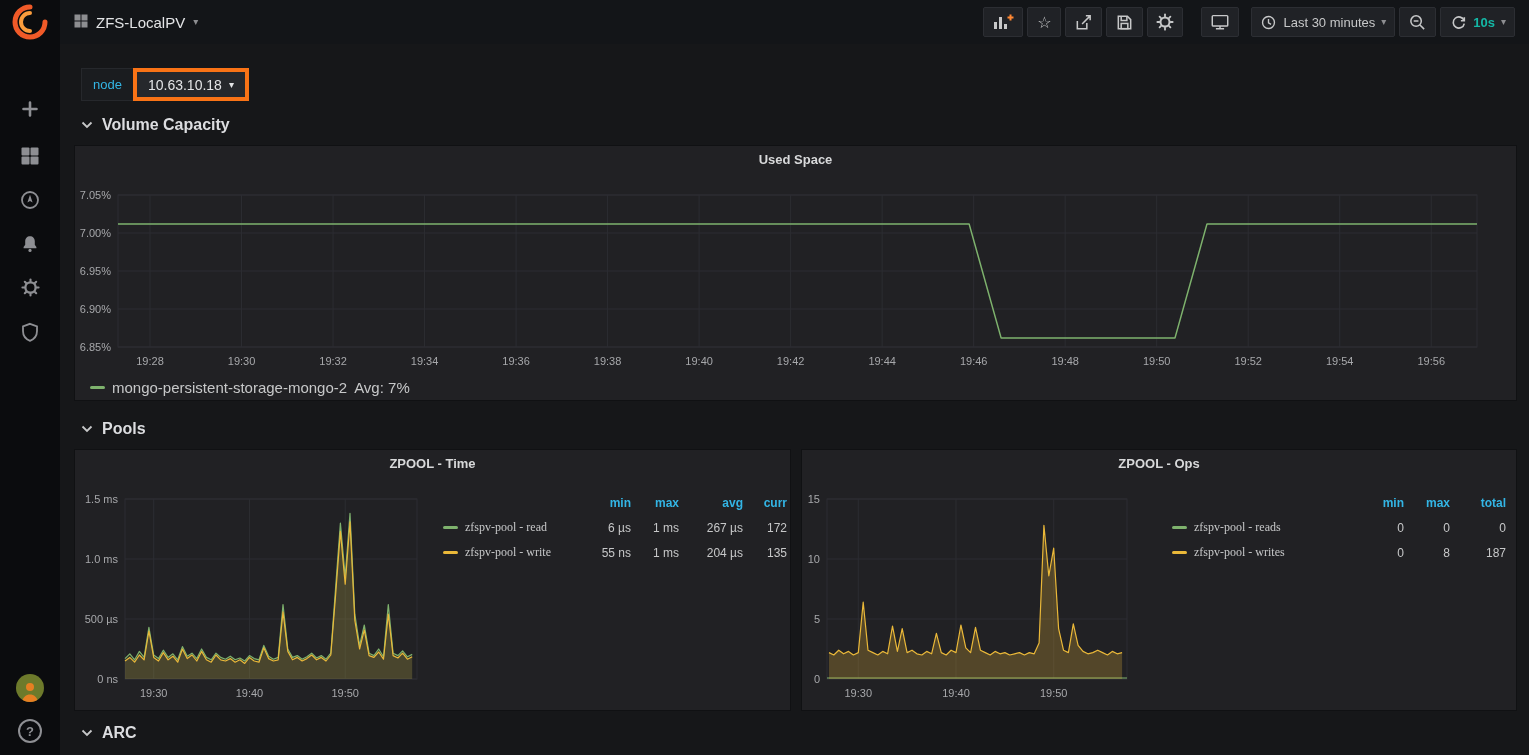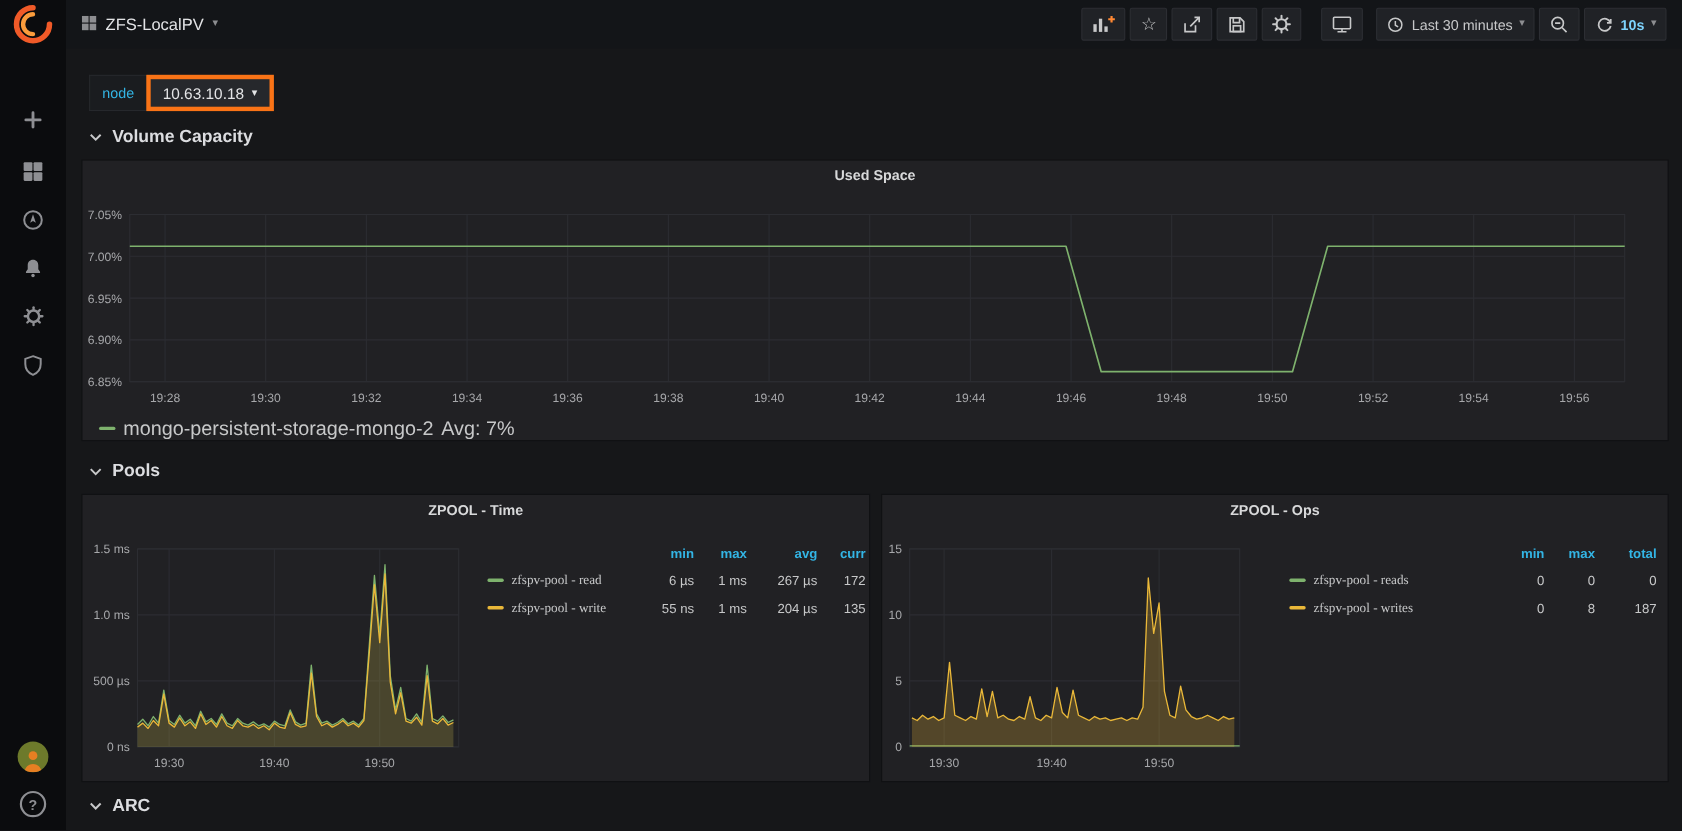--- a/index.html
+++ b/index.html
@@ -26,21 +26,21 @@
           display:flex;align-items:center;padding:0 14px;}
   .nav-left{display:flex;align-items:center;gap:8px;cursor:pointer;}
   .nav-title{font-size:15px;color:#e3e4e6;}
   .caret{color:#8d8e91;font-size:10px;line-height:1;}
   .nav-right{margin-left:auto;display:flex;align-items:center;}
   .nav-btn{height:30px;min-width:34px;padding:0 8px;margin-left:4px;background:#202226;
            border:1px solid #2c2e33;border-radius:2px;display:flex;align-items:center;justify-content:center;
            gap:6px;color:#c7c8c9;cursor:pointer;font-size:13px;}
   .gap-l{margin-left:18px;}
   .gap-m{margin-left:12px;}
-  .refresh-val{color:#7dd3fc;font-weight:bold;}
+  .refresh-val{color:#14b8a6;font-weight:bold;}
 
   
   .var-chip{position:absolute;left:81px;top:68px;height:33px;display:flex;align-items:stretch;cursor:pointer;}
   .var-label{background:#1a1c1f;color:#33b5e5;display:flex;align-items:center;padding:0 11px;
              font-size:13px;border:1px solid #26282c;border-right:none;}
   .var-value{background:#26282c;color:#e3e4e6;display:flex;align-items:center;gap:7px;padding:0 11px;
              font-size:14px;border:4px solid #f97316;}
 
   .section-hdr{position:absolute;display:flex;align-items:center;gap:9px;font-weight:bold;
                font-size:16px;color:#dcdde0;cursor:pointer;}
@@ -50,21 +50,21 @@
 
   .panel{position:absolute;background:#212124;box-shadow:0 0 0 1px #101113;overflow:hidden;}
   .panel-title{height:26px;display:flex;align-items:center;justify-content:center;font-size:13px;
                font-weight:bold;color:#d8d9da;cursor:pointer;}
   .p-used{left:75px;top:146px;width:1441px;height:254px;}
   .p-time{left:75px;top:450px;width:715px;height:260px;}
   .p-ops{left:802px;top:450px;width:714px;height:260px;}
   .chart{position:absolute;left:0;top:26px;cursor:crosshair;}
 
   .legend-line{position:absolute;left:15px;top:233px;display:flex;align-items:center;gap:7px;
-               font-size:18px;color:#c7c8c9;cursor:pointer;}
+               font-size:15px;color:#c7c8c9;cursor:pointer;}
   .swatch{display:inline-block;width:15px;height:3px;border-radius:2px;}
   .sw-green{background:#7eb26d;}
   .sw-yellow{background:#eab839;}
 
   .legend-table{position:absolute;top:40px;font-size:12px;color:#c7c8c9;}
   .lt-time{left:368px;width:344px;}
   .lt-ops{left:370px;width:334px;}
   .lt-row{display:grid;align-items:center;height:25px;cursor:pointer;}
   .lt-time .lt-row{grid-template-columns:1fr 52px 48px 64px 44px;}
   .lt-ops .lt-row{grid-template-columns:1fr 52px 46px 56px;}

